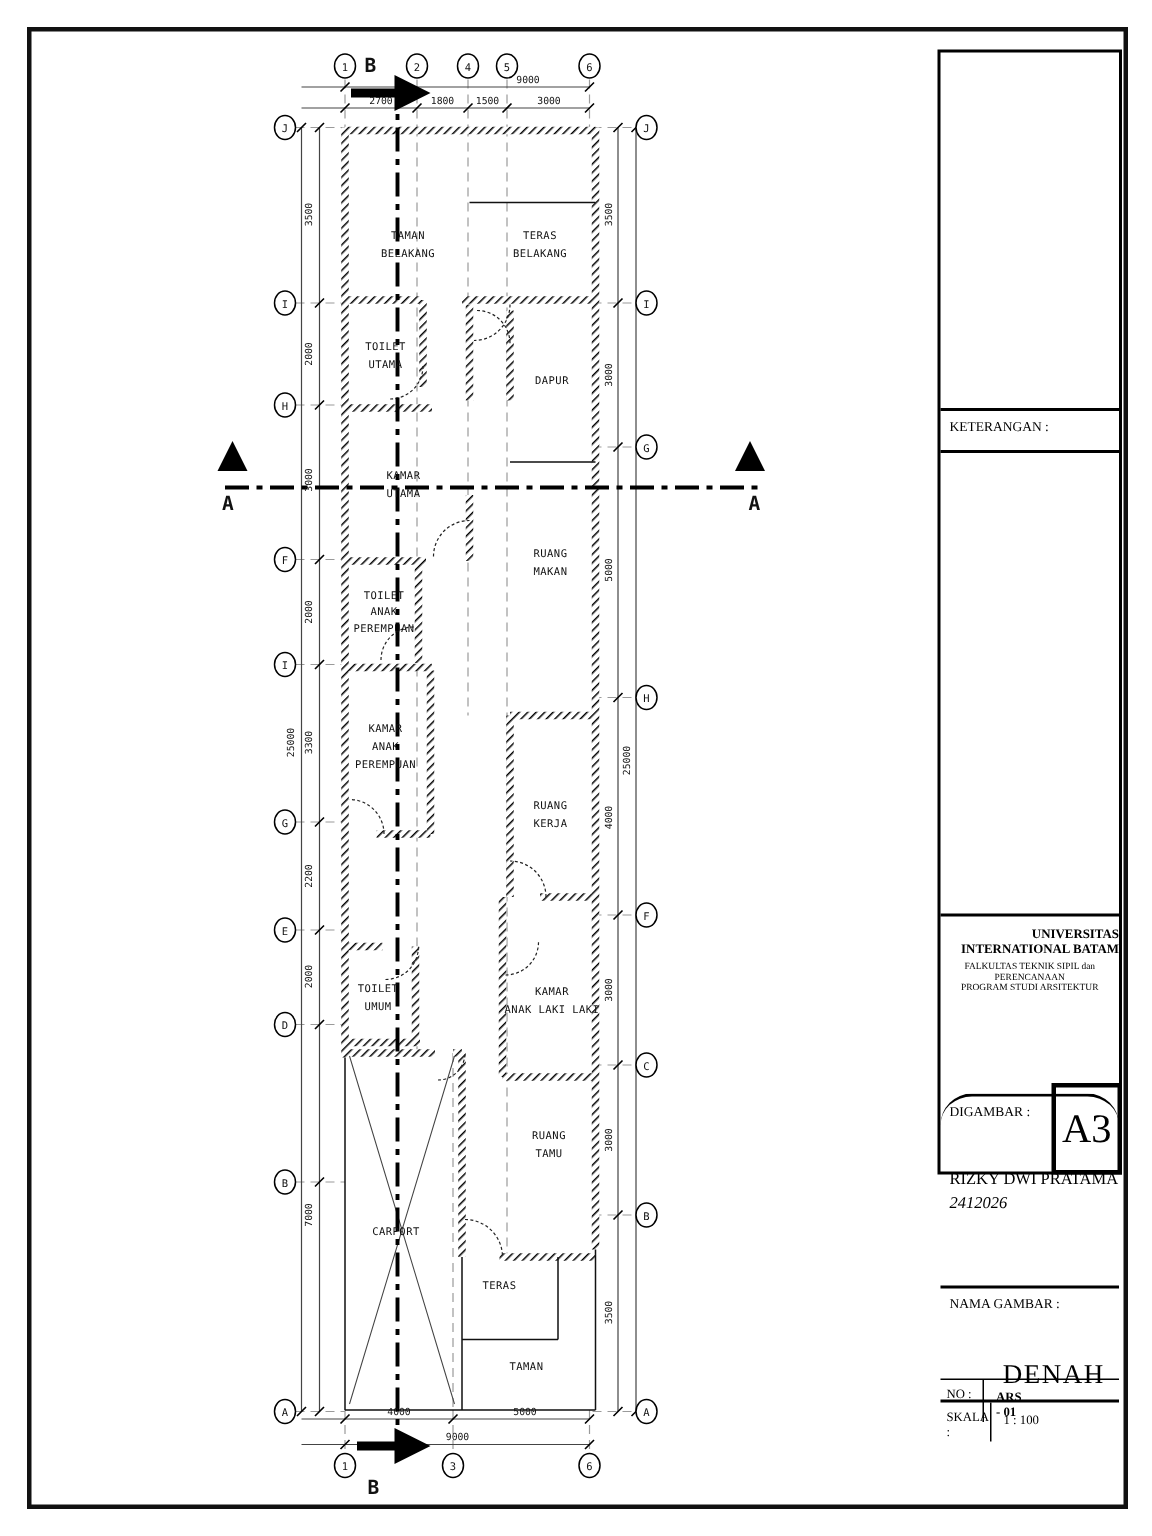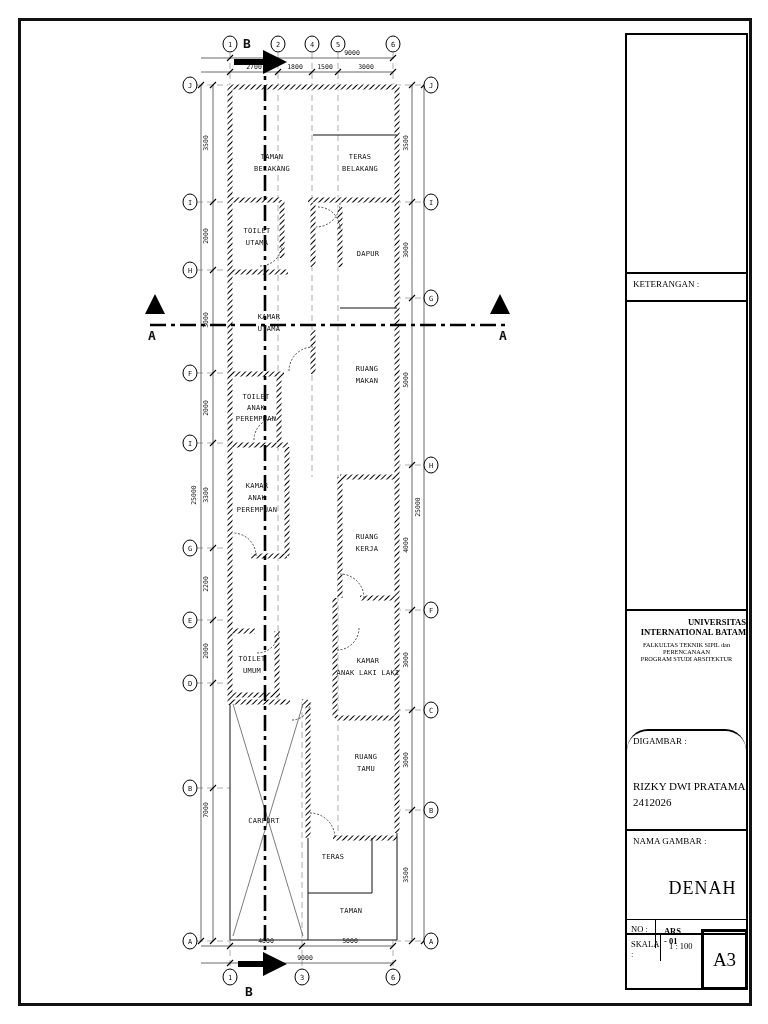--- a/index.html
+++ b/index.html
@@ -17,31 +17,31 @@
   .vthin{fill:none;stroke:#444;stroke-width:.7;}
   .door{fill:none;stroke:#222;stroke-width:.8;stroke-dasharray:2 1.6;}
   .dimline{fill:none;stroke:#444;stroke-width:.8;}
   .tick{fill:none;stroke:#000;stroke-width:1.1;}
   .grid{fill:none;stroke:#9a9a9a;stroke-width:.8;stroke-dasharray:6 4;}
   .secline{fill:none;stroke:#000;stroke-width:2.6;stroke-dasharray:16 5 4 5;}
   .arrow{fill:#000;stroke:none;}
   .stem{stroke:#000;stroke-width:6;}
   .bubble{fill:#fff;stroke:#000;stroke-width:1;}
   
-  .tb{position:absolute;left:625px;top:33px;width:123px;height:957px;
+  .tb{position:absolute;left:625px;top:33px;width:123px;height:750px;
       border:2px solid #000;box-sizing:border-box;font-family:"Liberation Serif", serif;color:#000;}
   .tb .row{position:absolute;left:0;right:0;box-sizing:border-box;}
   .lbl{font-size:9px;padding:5px 0 0 6px;}
   .small{font-size:6.3px;text-align:center;}
   .uni{font-size:8.6px;text-align:right;font-weight:bold;margin-top:6px;}
   .author{font-size:11px;padding-left:6px;}
   .denah{font-size:18px;text-align:center;letter-spacing:1px;padding-left:32px;}
   .a3box{position:absolute;right:-2px;bottom:-2px;width:47px;height:61px;
       border:3px solid #000;box-sizing:border-box;display:flex;align-items:center;
-      justify-content:center;font-size:19px;}
+      justify-content:center;font-size:27px;}
   .cellrow{display:flex;height:100%;}
   .cell-l{width:34px;border-right:1px solid #000;font-size:8.5px;padding:4px 0 0 4px;box-sizing:border-box;}
   .cell-v{flex:1;font-size:8.5px;padding:6px 0 0 8px;box-sizing:border-box;}
 </style>
 </head>
 <body>
 
 <div class="page">
   <div class="sheet-border"></div>
 
@@ -293,23 +293,23 @@
       <div class="lbl">KETERANGAN :</div>
     </div>
     <div class="row" style="top:574px;height:62px;border-top:2px solid #000;">
       <div class="uni">UNIVERSITAS INTERNATIONAL BATAM</div>
       <div class="small" style="margin-top:4px;">FALKULTAS TEKNIK SIPIL dan PERENCANAAN</div>
       <div class="small">PROGRAM STUDI ARSITEKTUR</div>
     </div>
     <div class="row" style="top:694px;height:100px;border-top:2px solid #000;border-radius:21px;">
       <div class="lbl">DIGAMBAR :</div>
       <div class="author" style="margin-top:34px;">RIZKY DWI PRATAMA</div>
-      <div class="author" style="margin-top:4px;">2412026</div>
-    </div>
-    <div class="row" style="top:794px;height:104px;border-top:2px solid #000;">
+      <div class="author" style="margin-top:4px;font-style:italic;">2412026</div>
+    </div>
+    <div class="row" style="top:822px;height:104px;border-top:2px solid #000;">
       <div class="lbl">NAMA GAMBAR :</div>
       <div class="denah" style="margin-top:32px;">DENAH</div>
     </div>
     <div class="row" style="top:898px;height:28px;border-top:2px solid #000;">
       <div class="cellrow">
         <div class="cell-l">SKALA :</div>
         <div class="cell-v" style="margin-right:49px;">1 : 100</div>
       </div>
     </div>
     <div class="row" style="top:884px;height:29px;border-top:1px solid #000;">

